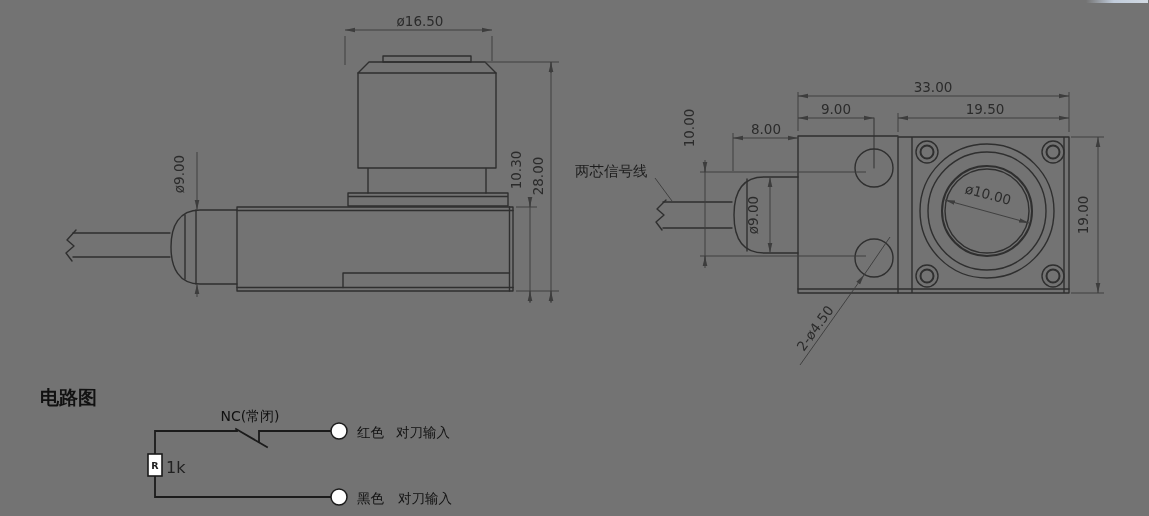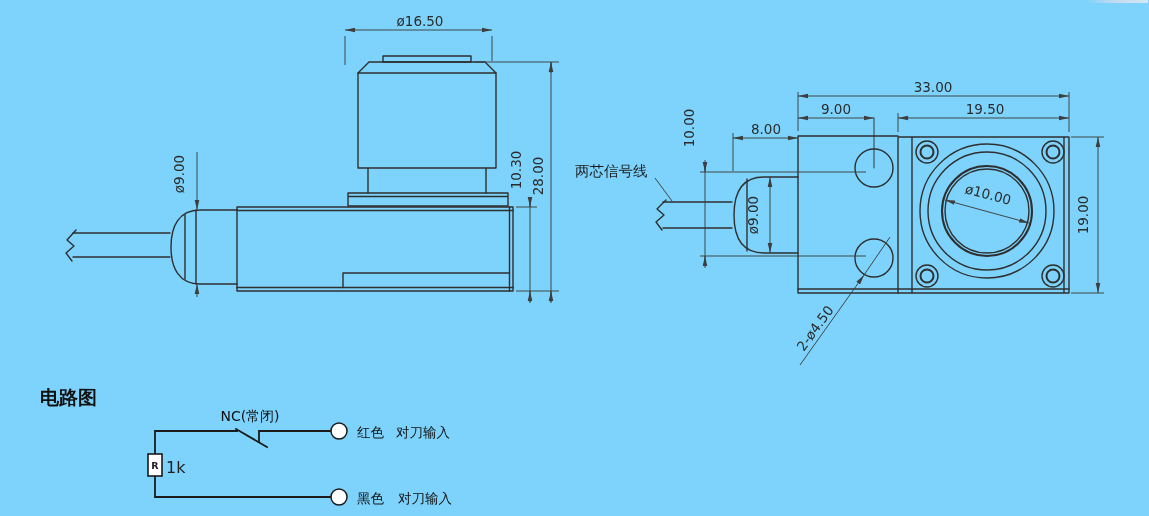--- a/index.html
+++ b/index.html
@@ -1,16 +1,16 @@
 <!DOCTYPE html>
 <html><head>
 <meta charset="utf-8">
 <style>
   html,body{margin:0;padding:0;background:#ffffff;}
-  #stage{position:relative;width:1149px;height:516px;background:#7dd3fc;overflow:hidden;
+  #stage{position:relative;width:1149px;height:516px;background:#737373;overflow:hidden;
          font-family:"DejaVu Sans","Liberation Sans",sans-serif;}
   svg{position:absolute;left:0;top:0;}
   .obj{stroke:#2f2f2f;stroke-width:1.4;fill:none;stroke-linecap:round;stroke-linejoin:round;}
   .dim{stroke:#3d3d3d;stroke-width:0.95;fill:none;}
   .wire{stroke:#1b1b1b;stroke-width:1.8;fill:none;stroke-linecap:square;}
   text{fill:#212121;font-family:"DejaVu Sans","Liberation Sans",sans-serif;}
   .dimtxt{font-size:13.5px;fill:#2b2b2b;}
   .cjk{font-size:14.5px;fill:#1d1d1d;}
   .ctext{font-size:13.5px;fill:#111;}
   .title{font-size:19px;font-weight:bold;fill:#111;}

